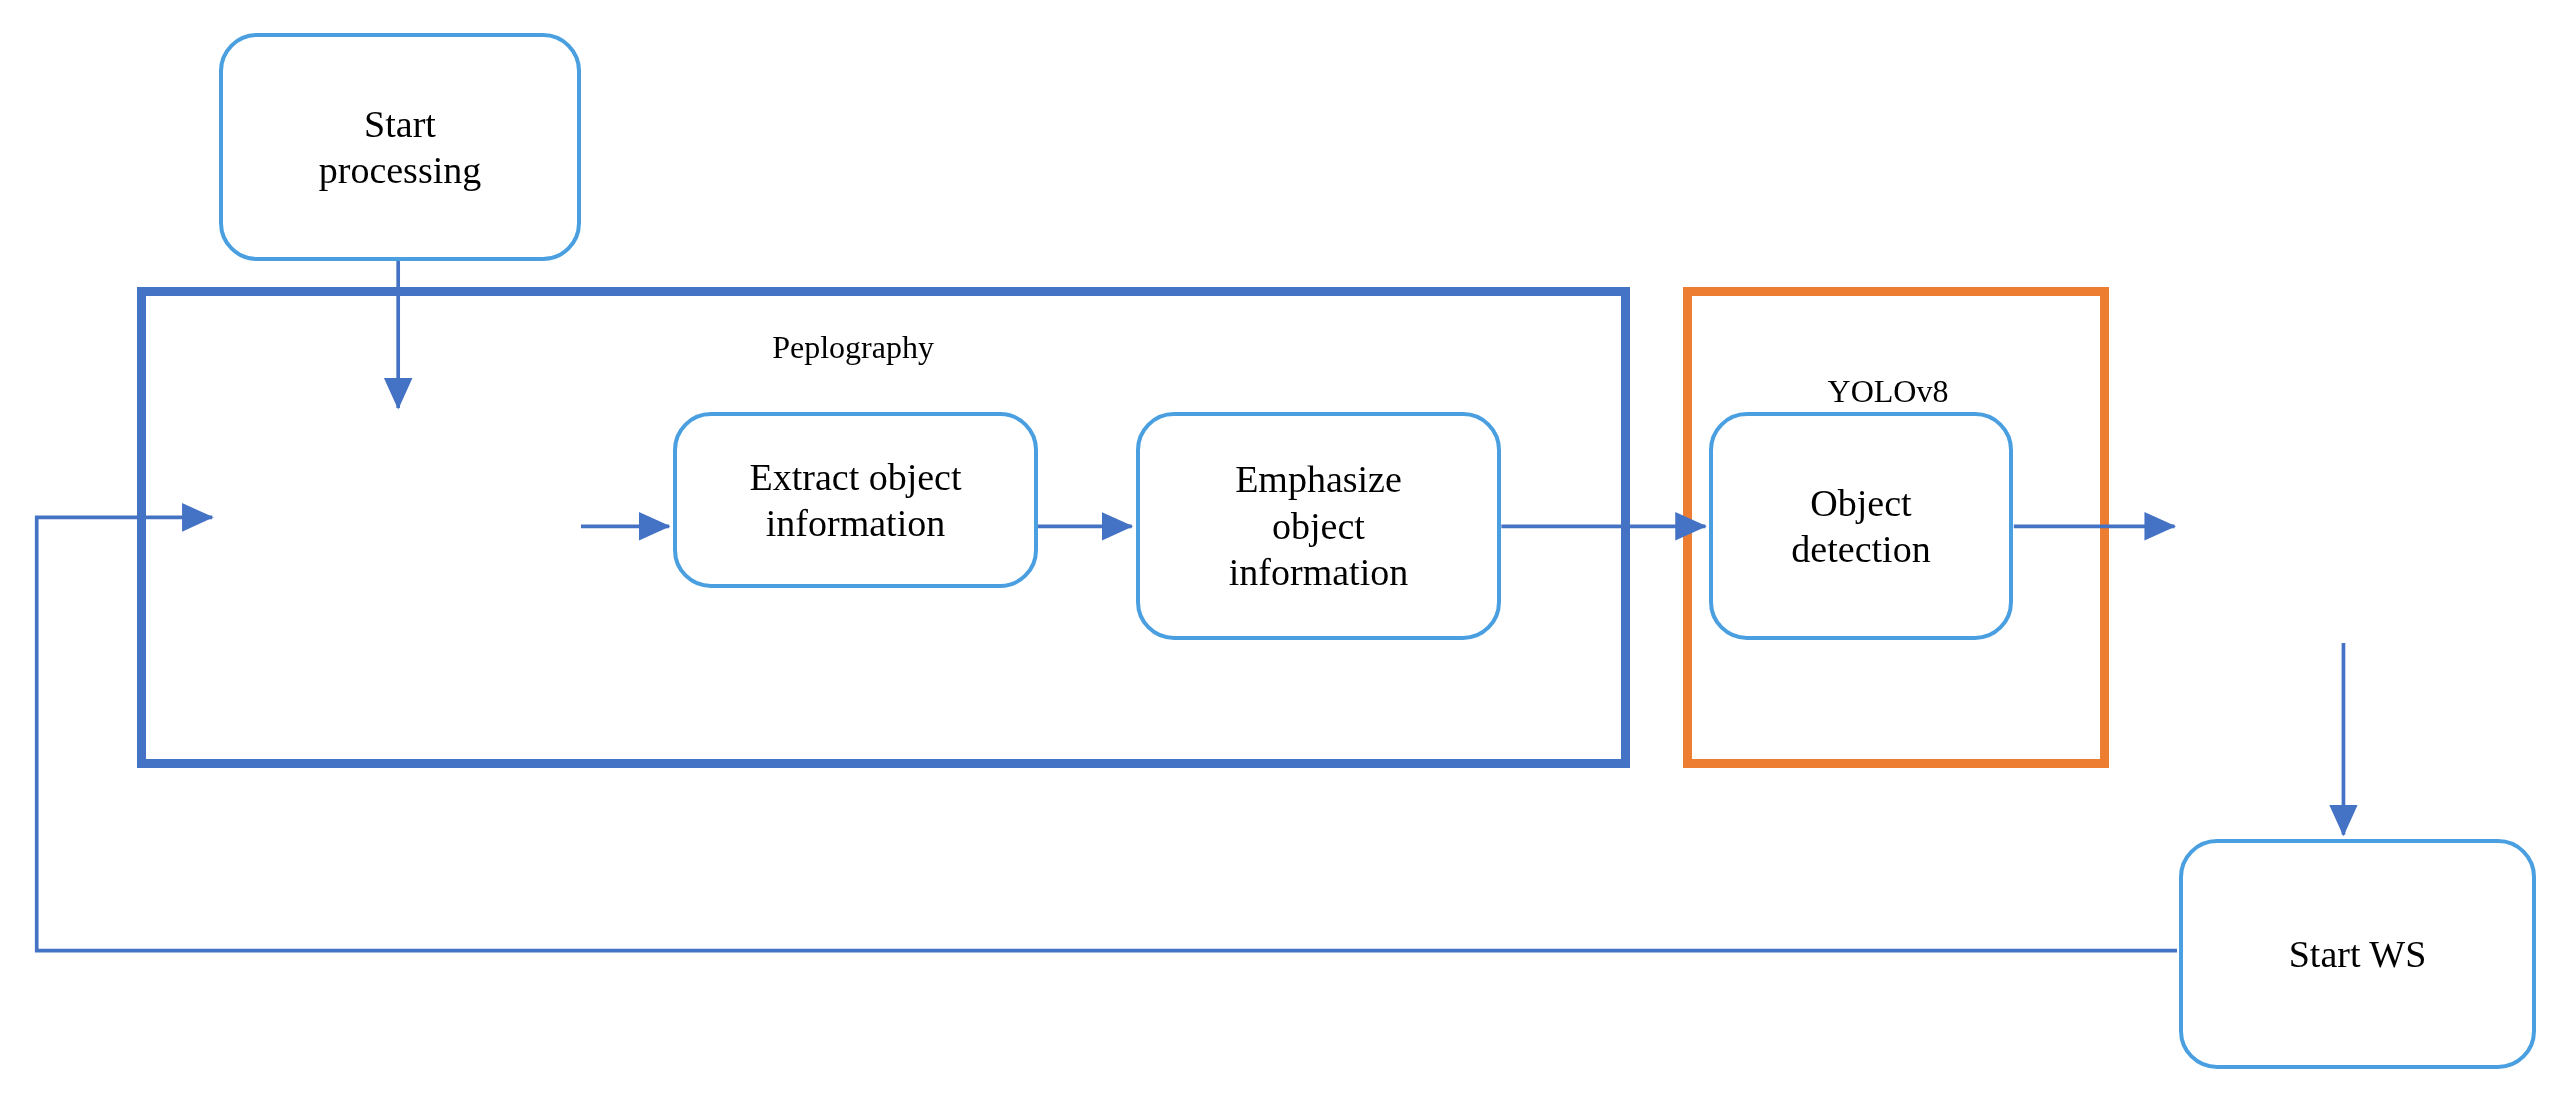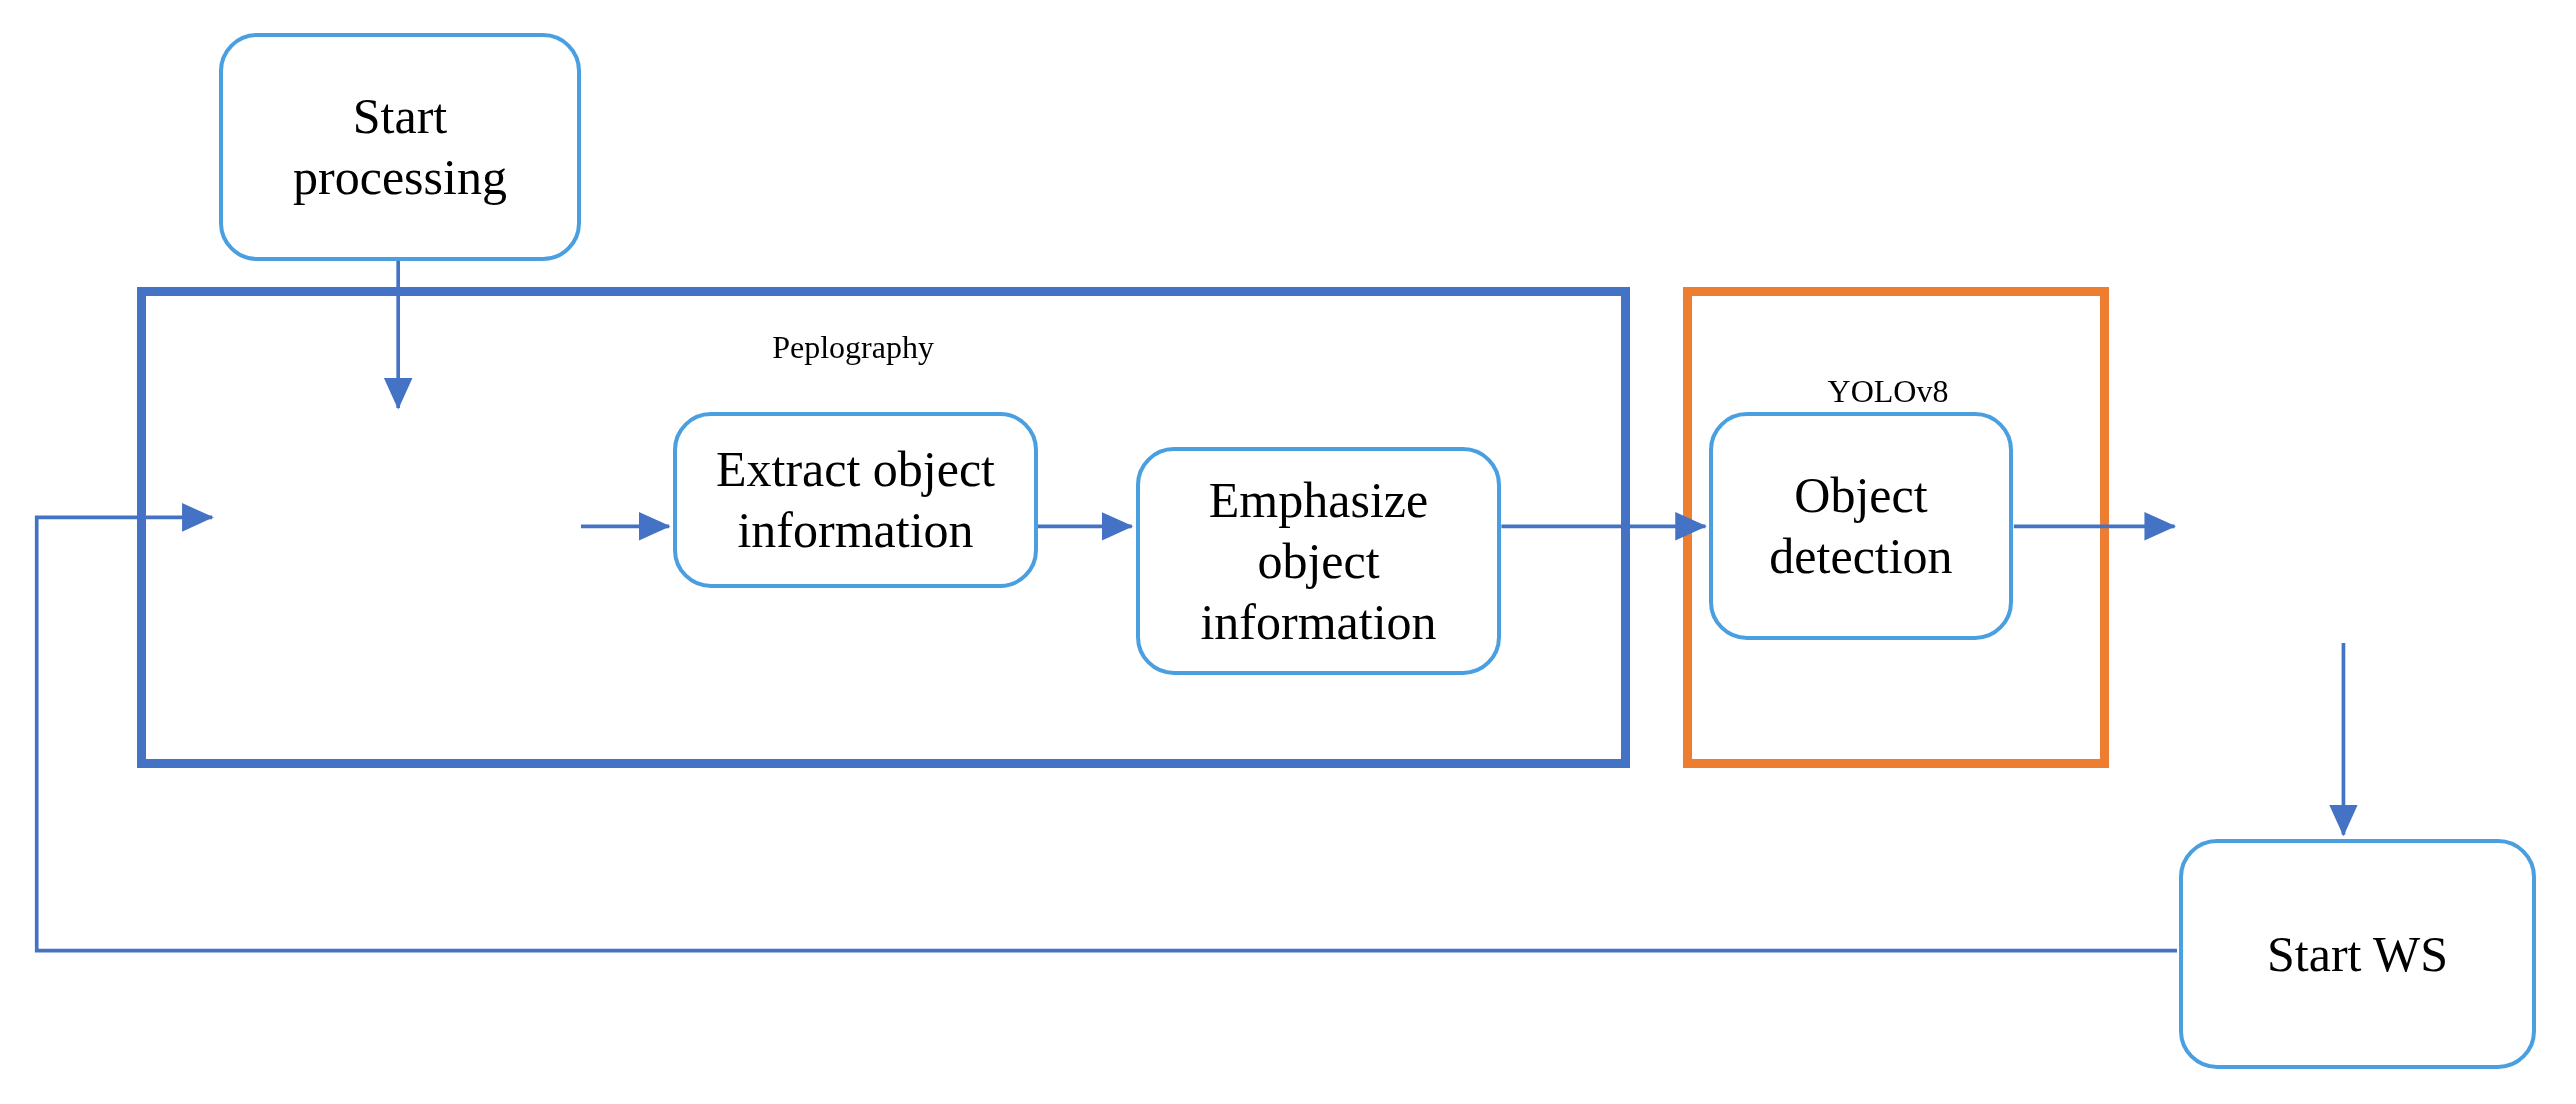--- a/index.html
+++ b/index.html
@@ -46,21 +46,21 @@
     position: absolute;
     box-sizing: border-box;
     border: 4.1px solid #4A9FE0;
     border-radius: 38px;
     background: #ffffff;
     display: flex;
     align-items: center;
     justify-content: center;
     text-align: center;
     color: #000000;
-    font-size: 50px;
+    font-size: 38px;
     line-height: 1.22;
     padding: 3.3px 8.2px;
   }
   .node-text {
     display: block;
     width: 100%;
     white-space: pre-line;
   }
 </style>
 </head>
@@ -100,21 +100,21 @@
     <span class="node-text">Start
 processing</span>
   </div>
 
 
   <div class="node" style="left:673px; top:412px; width:365px; height:176px;">
     <span class="node-text">Extract object
 information</span>
   </div>
 
-  <div class="node" style="left:1136px; top:412px; width:365px; height:228px;margin-top:35px;">
+  <div class="node" style="left:1136px; top:412px; width:365px; height:228px;">
     <span class="node-text">Emphasize
 object
 information</span>
   </div>
 
   <div class="node" style="left:1709px; top:412px; width:304px; height:228px;">
     <span class="node-text">Object
 detection</span>
   </div>
 

